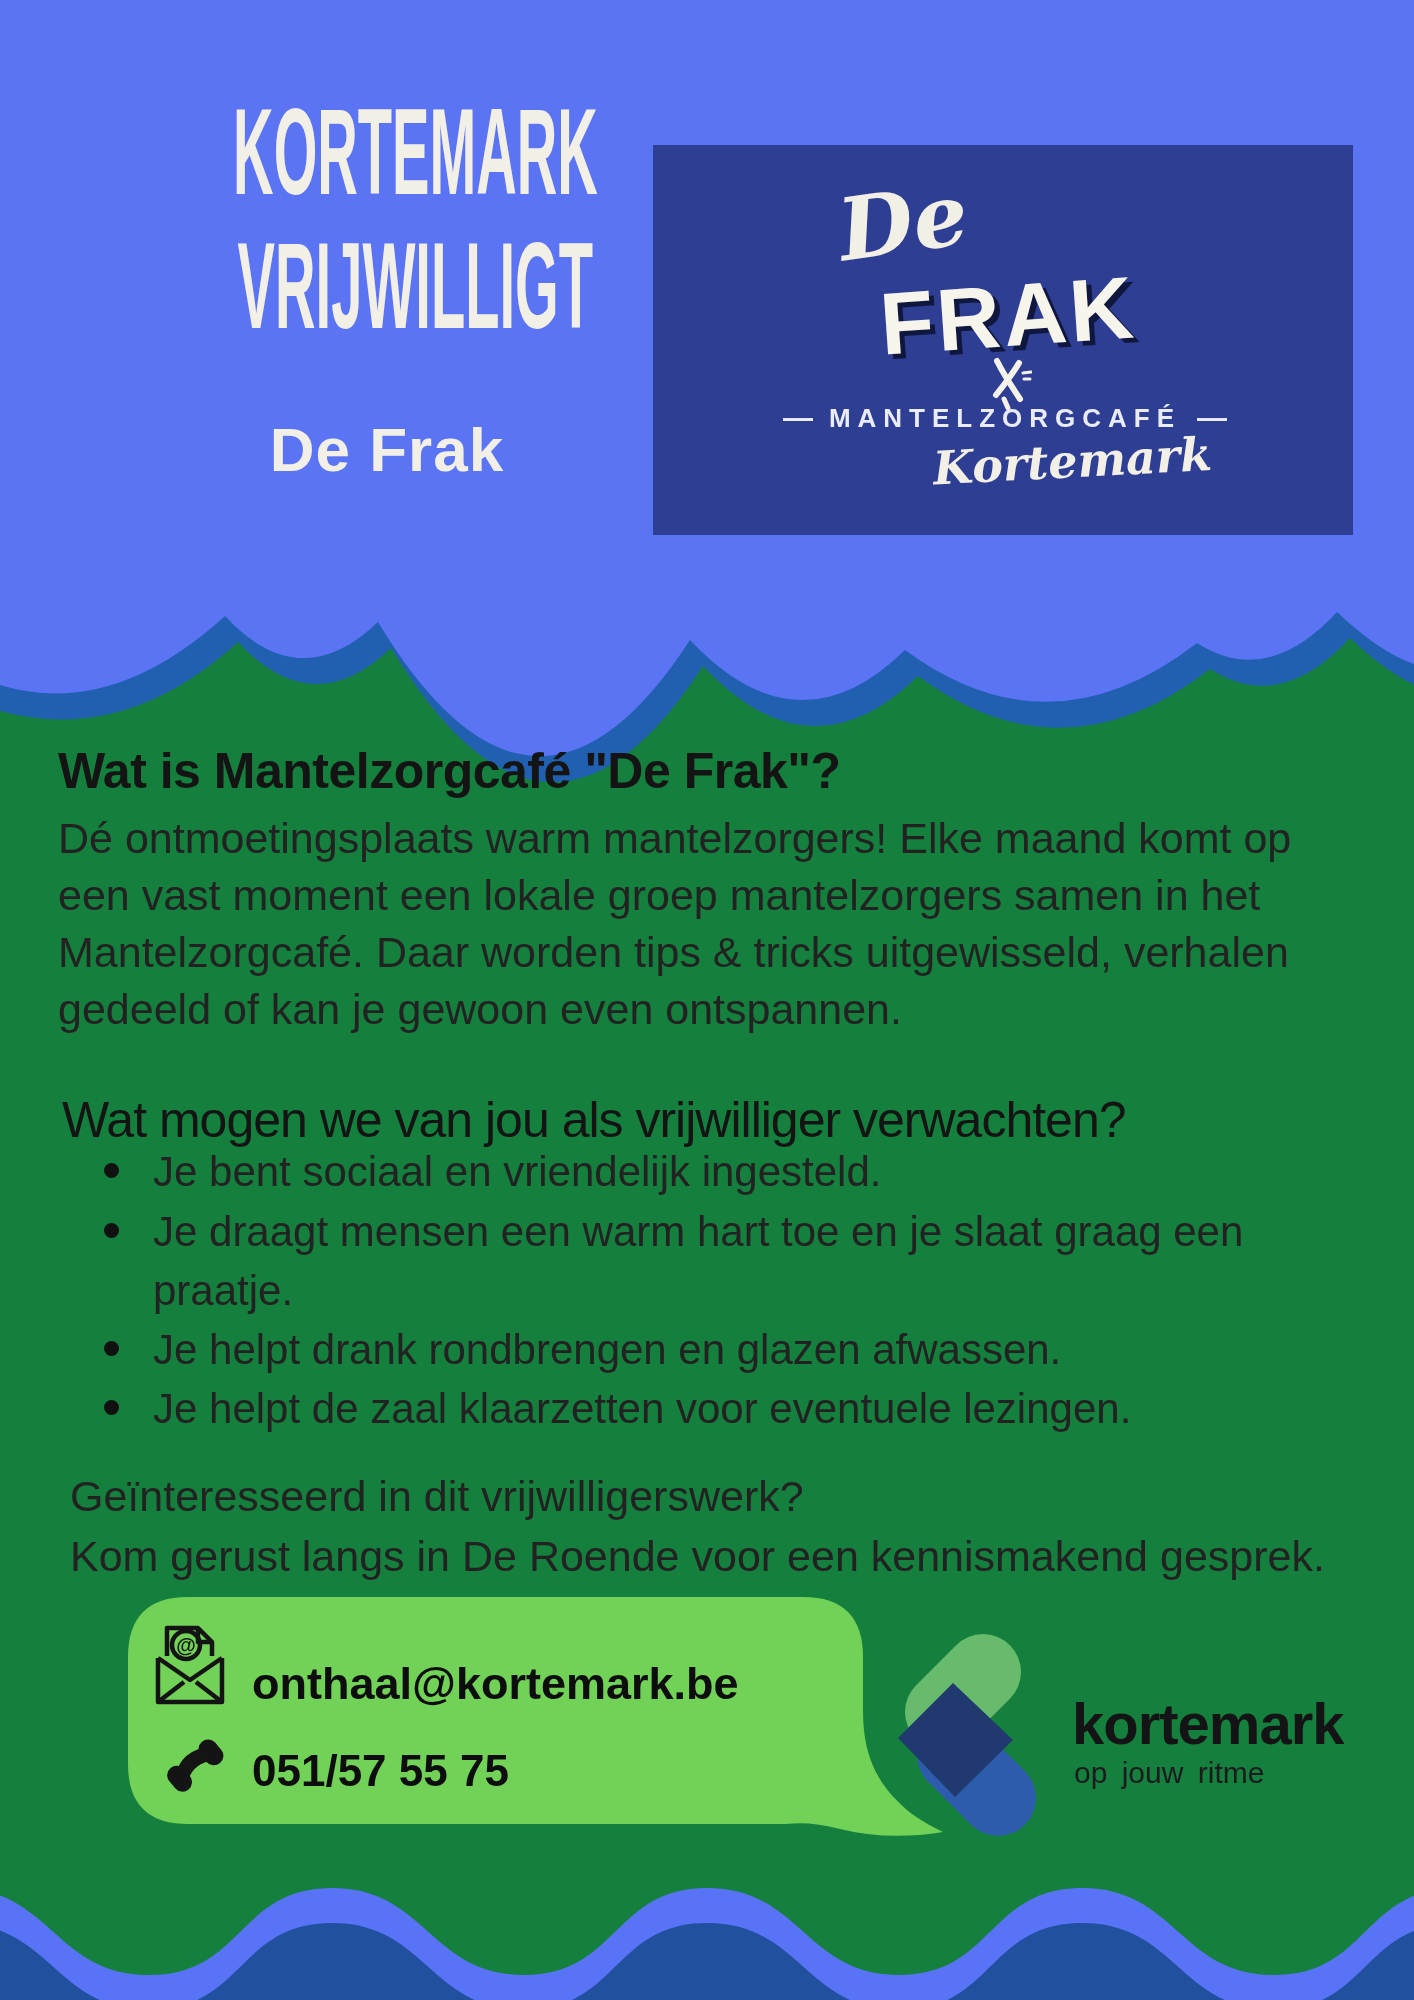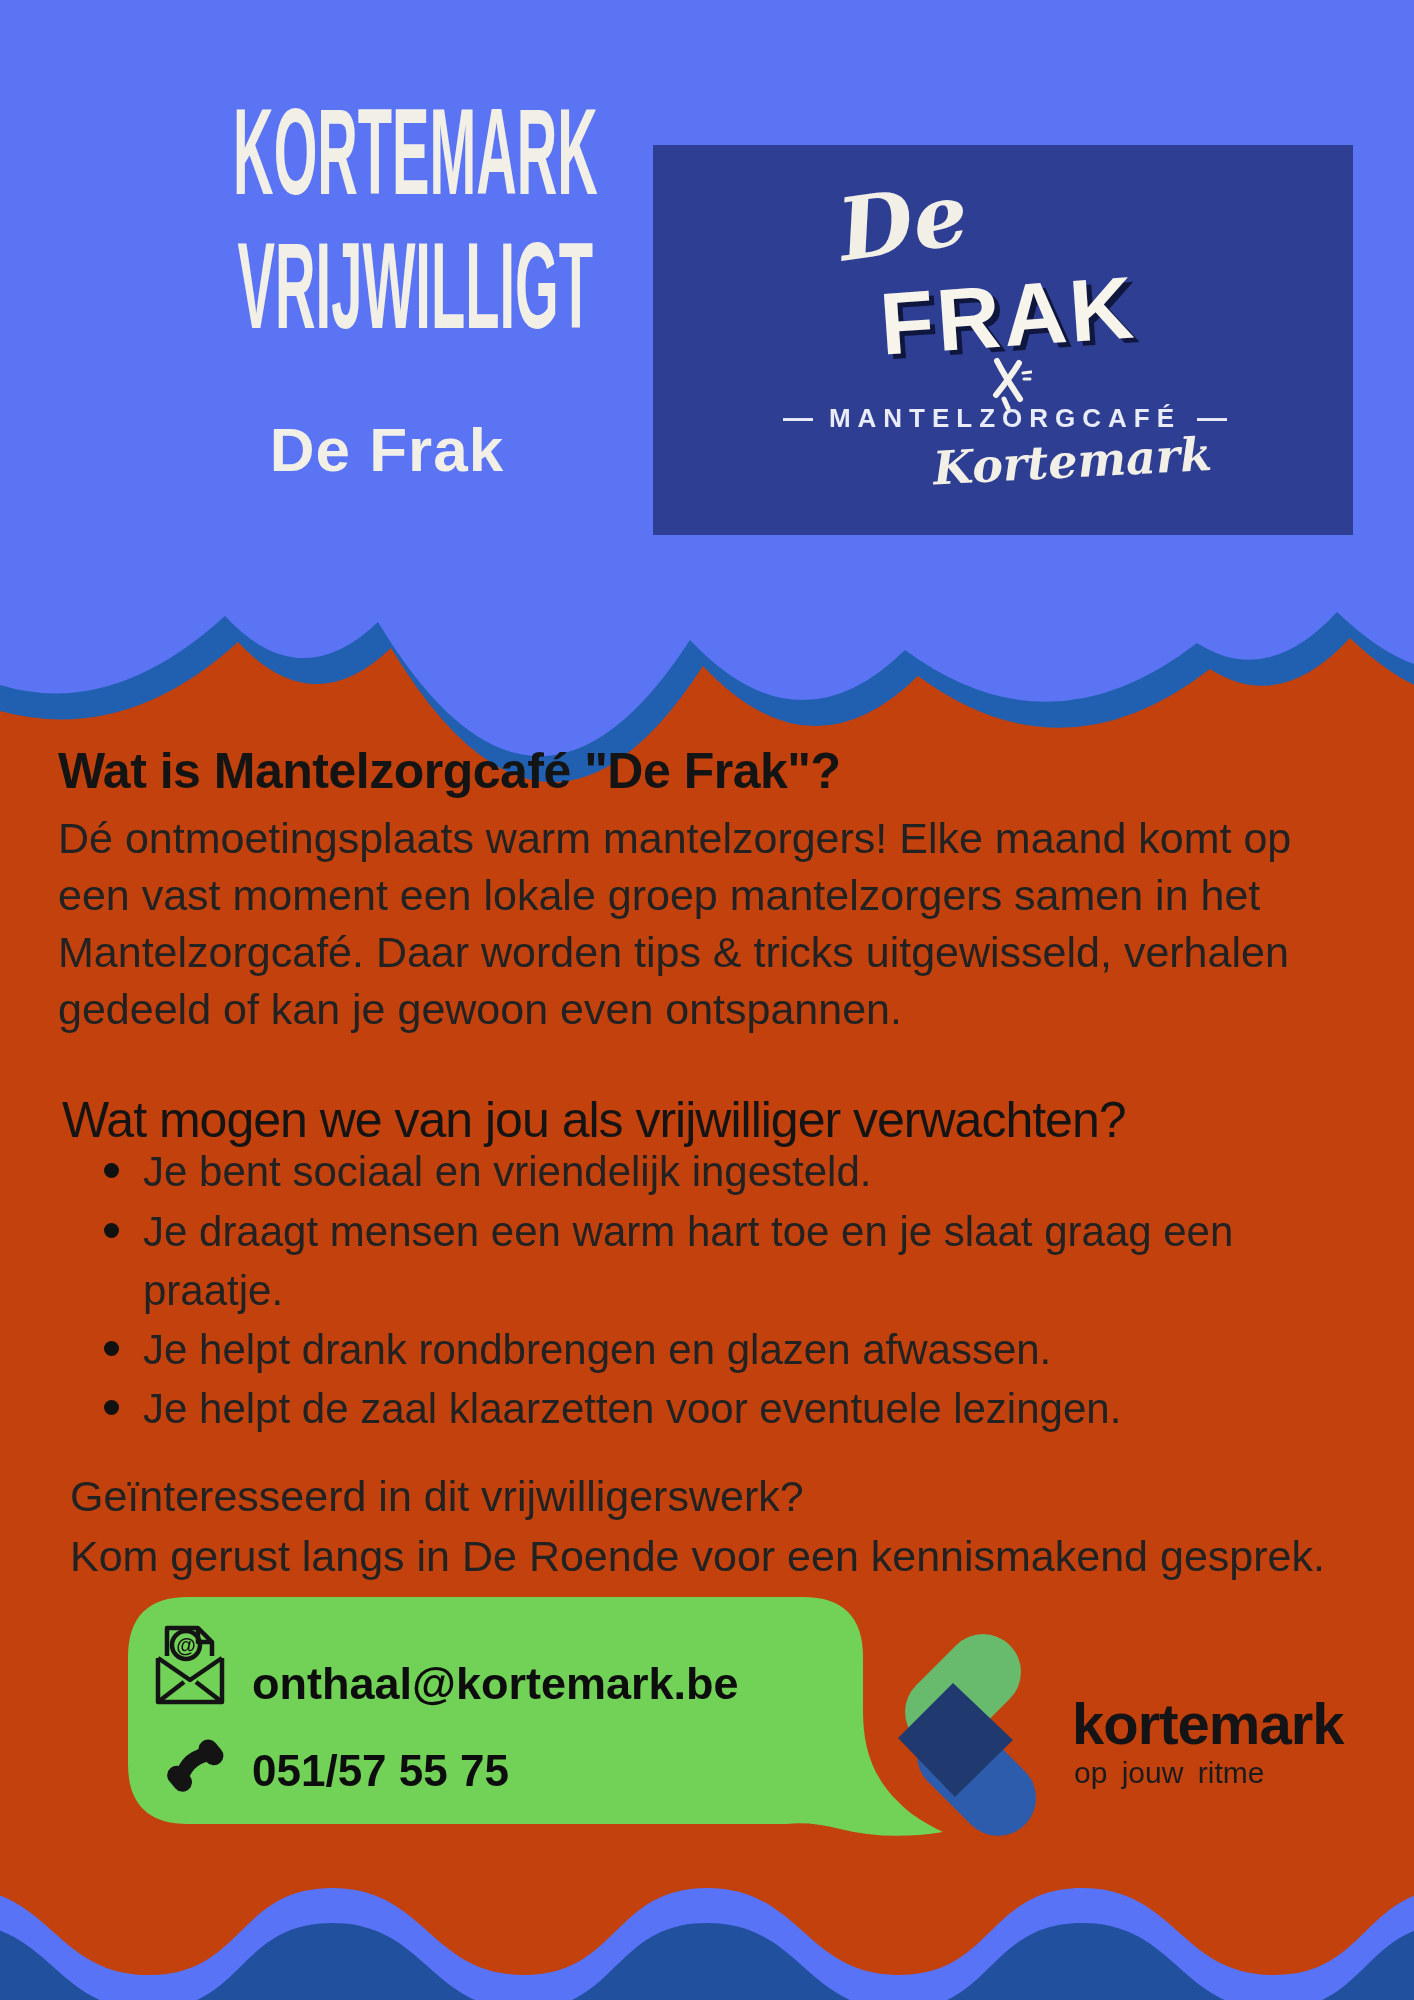--- a/index.html
+++ b/index.html
@@ -1,18 +1,18 @@
 <!DOCTYPE html>
 <html><head>
 <meta charset="utf-8">
 <style>
   html,body{margin:0;padding:0;background:#ffffff;}
   #poster{
     position:relative;width:1414px;height:2000px;overflow:hidden;
-    background:#c2410c;font-family:"Liberation Sans",sans-serif;color:#1c1c1e;
+    background:#15803d;font-family:"Liberation Sans",sans-serif;color:#1c1c1e;
   }
   #poster svg{display:block;}
   .abs{position:absolute;}
 
   
   .header-wave{left:0;top:0;}
   .header-title{left:0;top:85px;width:830px;text-align:center;color:#f2efe7;}
   .header-title .line{height:134px;line-height:134px;font-size:122px;font-weight:bold;white-space:nowrap;}
   .squish{display:inline-block;transform:scaleX(.46);transform-origin:50% 50%;}
   .header-subtitle{left:0;top:414px;width:774px;text-align:center;
@@ -33,21 +33,21 @@
   .card-cafe .cat{font-size:26px;font-weight:bold;letter-spacing:7px;white-space:nowrap;}
   .card-script{position:absolute;left:280px;top:290px;width:250px;text-align:center;
     font-family:"DejaVu Serif",serif;font-style:italic;font-weight:bold;font-size:46px;
     color:#f2efe7;transform:rotate(-3deg);}
 
   
   .h1{left:58px;top:742px;font-size:50px;font-weight:bold;letter-spacing:-.5px;color:#141414;white-space:nowrap;}
   .para{left:58px;top:810px;font-size:43px;line-height:57px;color:#222;}
   .para div{white-space:nowrap;}
   .h2{left:62px;top:1074px;font-size:50px;font-weight:normal;letter-spacing:-1px;color:#141414;white-space:nowrap;margin-top:17px;}
-  .bullet{left:104px;display:flex;gap:24px;font-size:42px;line-height:59px;color:#222;}
+  .bullet{left:104px;display:flex;gap:34px;font-size:42px;line-height:59px;color:#222;}
   .bullet .dot{flex:none;width:15px;height:15px;border-radius:50%;background:#111;margin-top:21px;}
   .bullet .lines div{white-space:nowrap;}
   .outro-line{left:70px;font-size:43px;color:#222;white-space:nowrap;}
 
   
   .bubble{left:120px;top:1590px;}
   .contact-email{left:252px;top:1658px;font-size:45px;font-weight:bold;color:#0d0d0d;white-space:nowrap;}
   .contact-phone{left:252px;top:1746px;font-size:44px;font-weight:bold;color:#0d0d0d;white-space:nowrap;}
   .icon-mail{left:148px;top:1618px;}
   .icon-phone{left:162px;top:1732px;}

